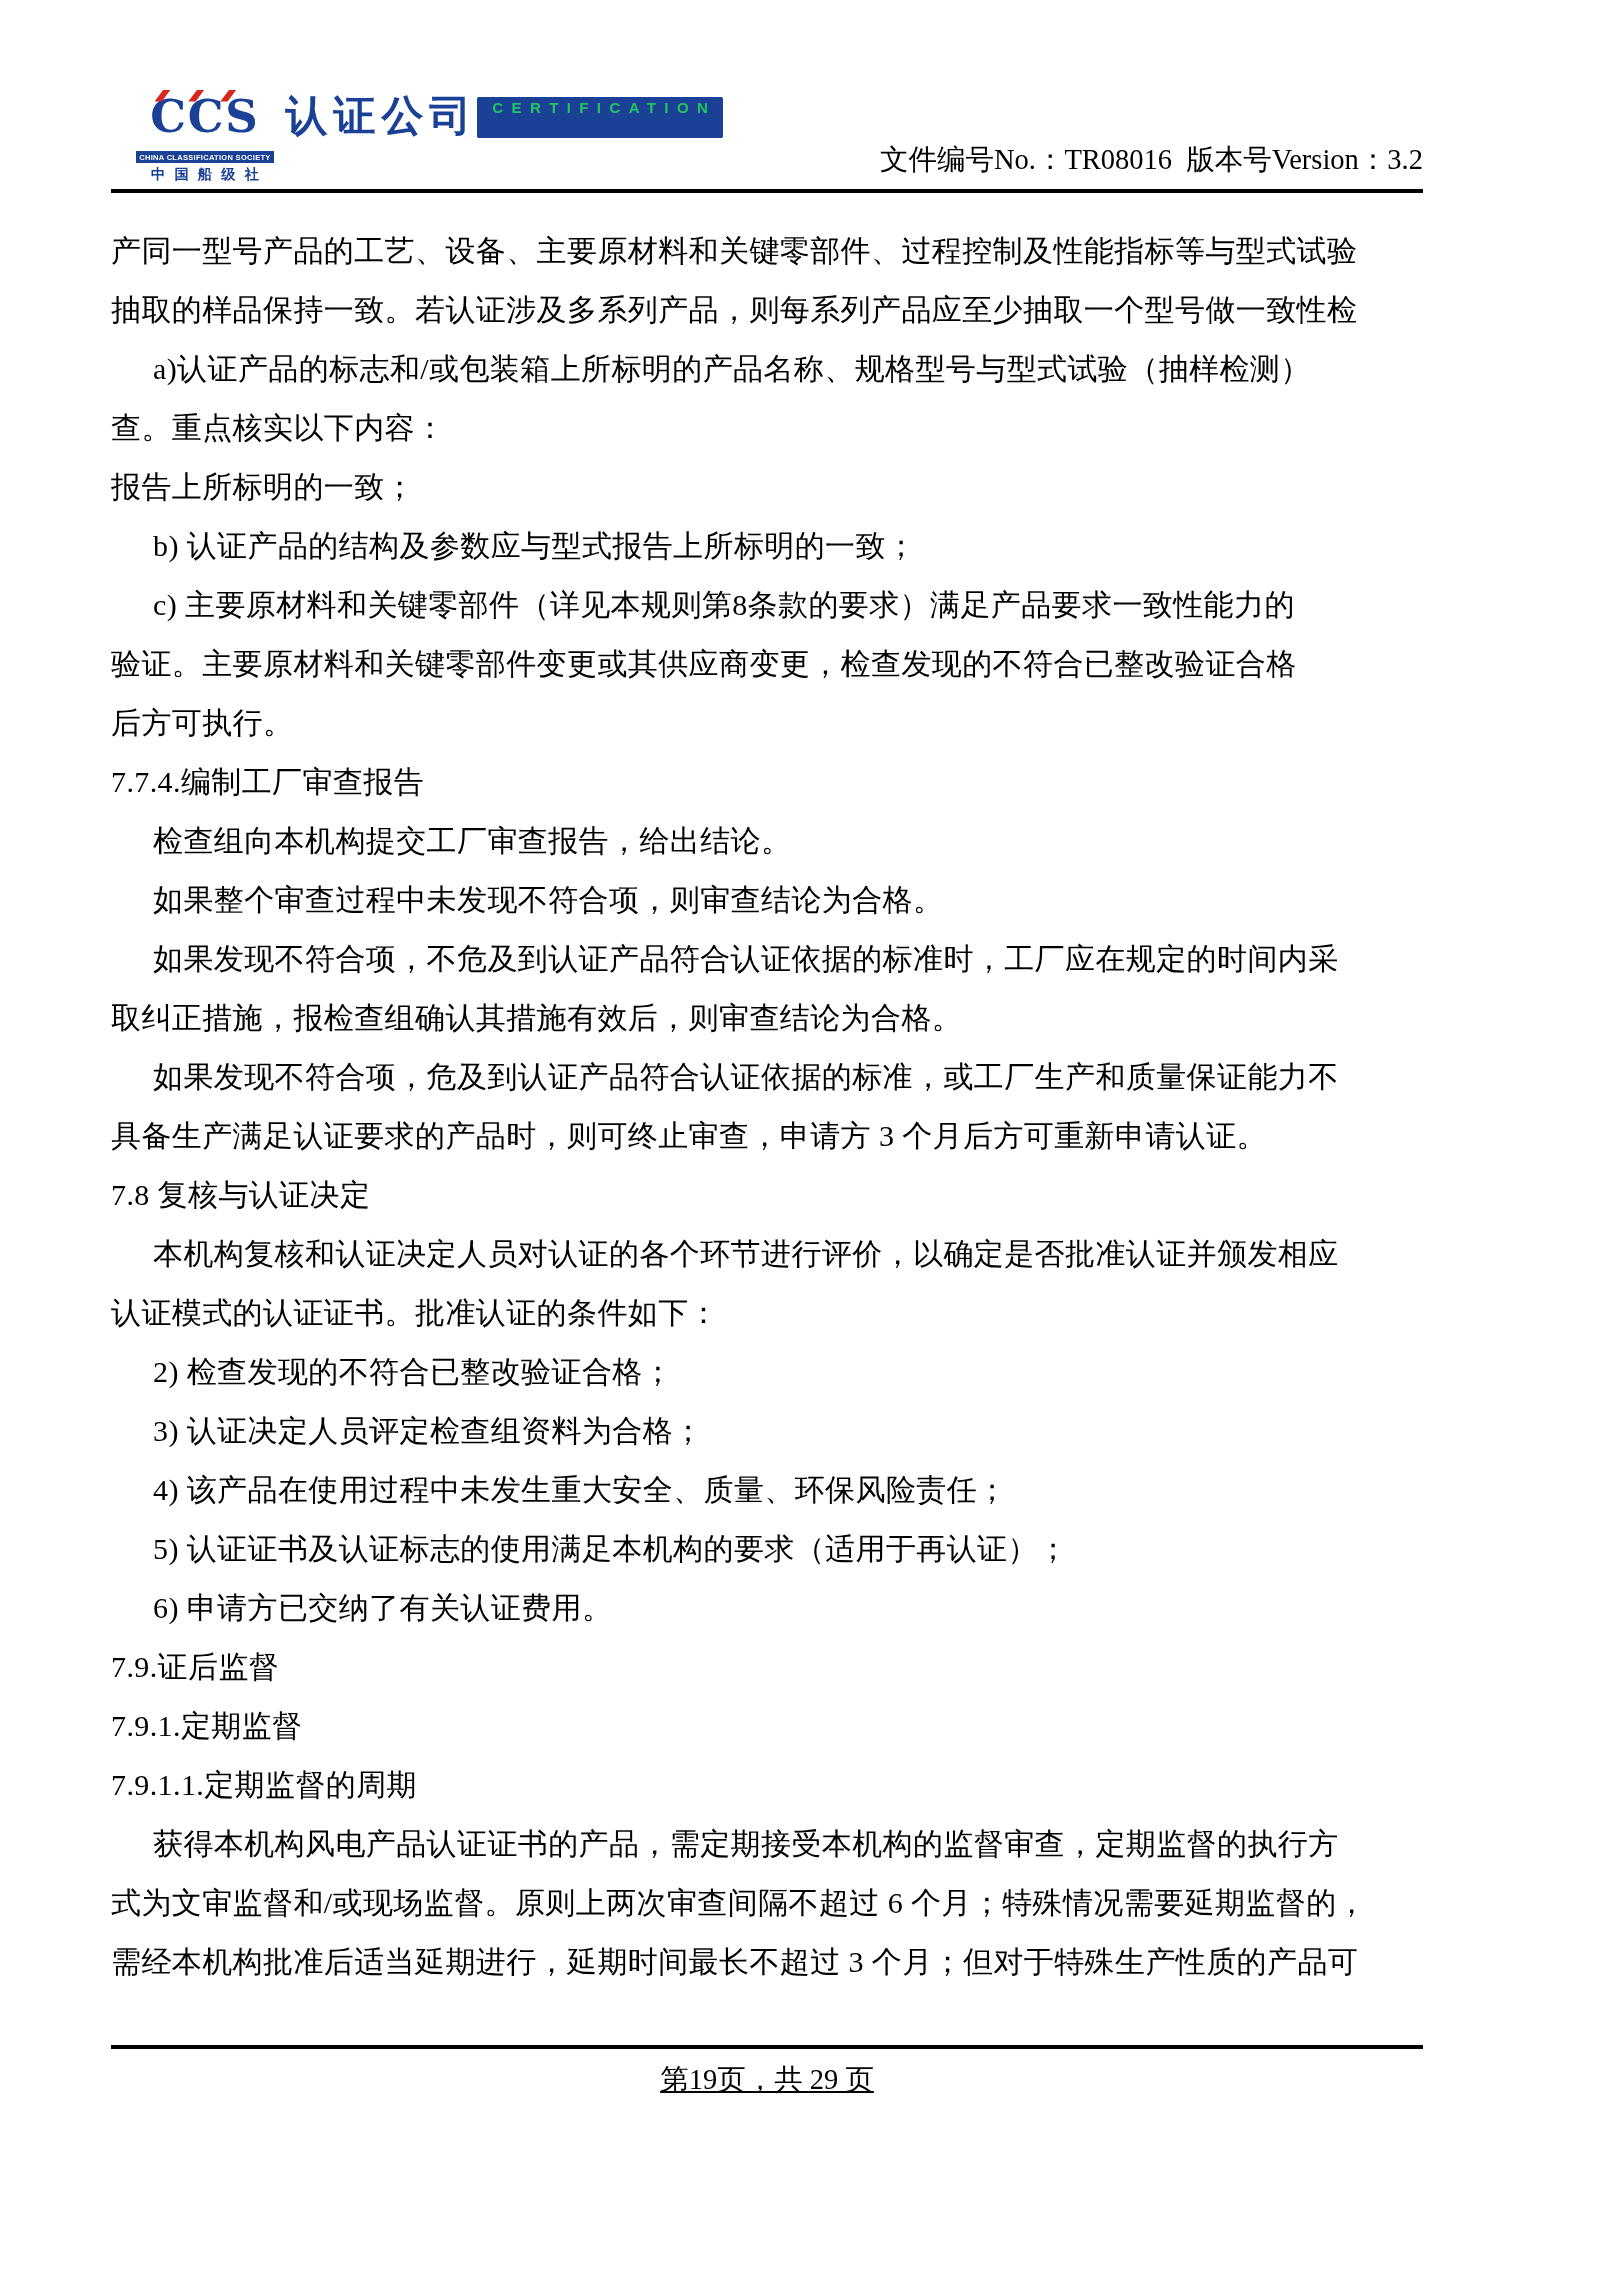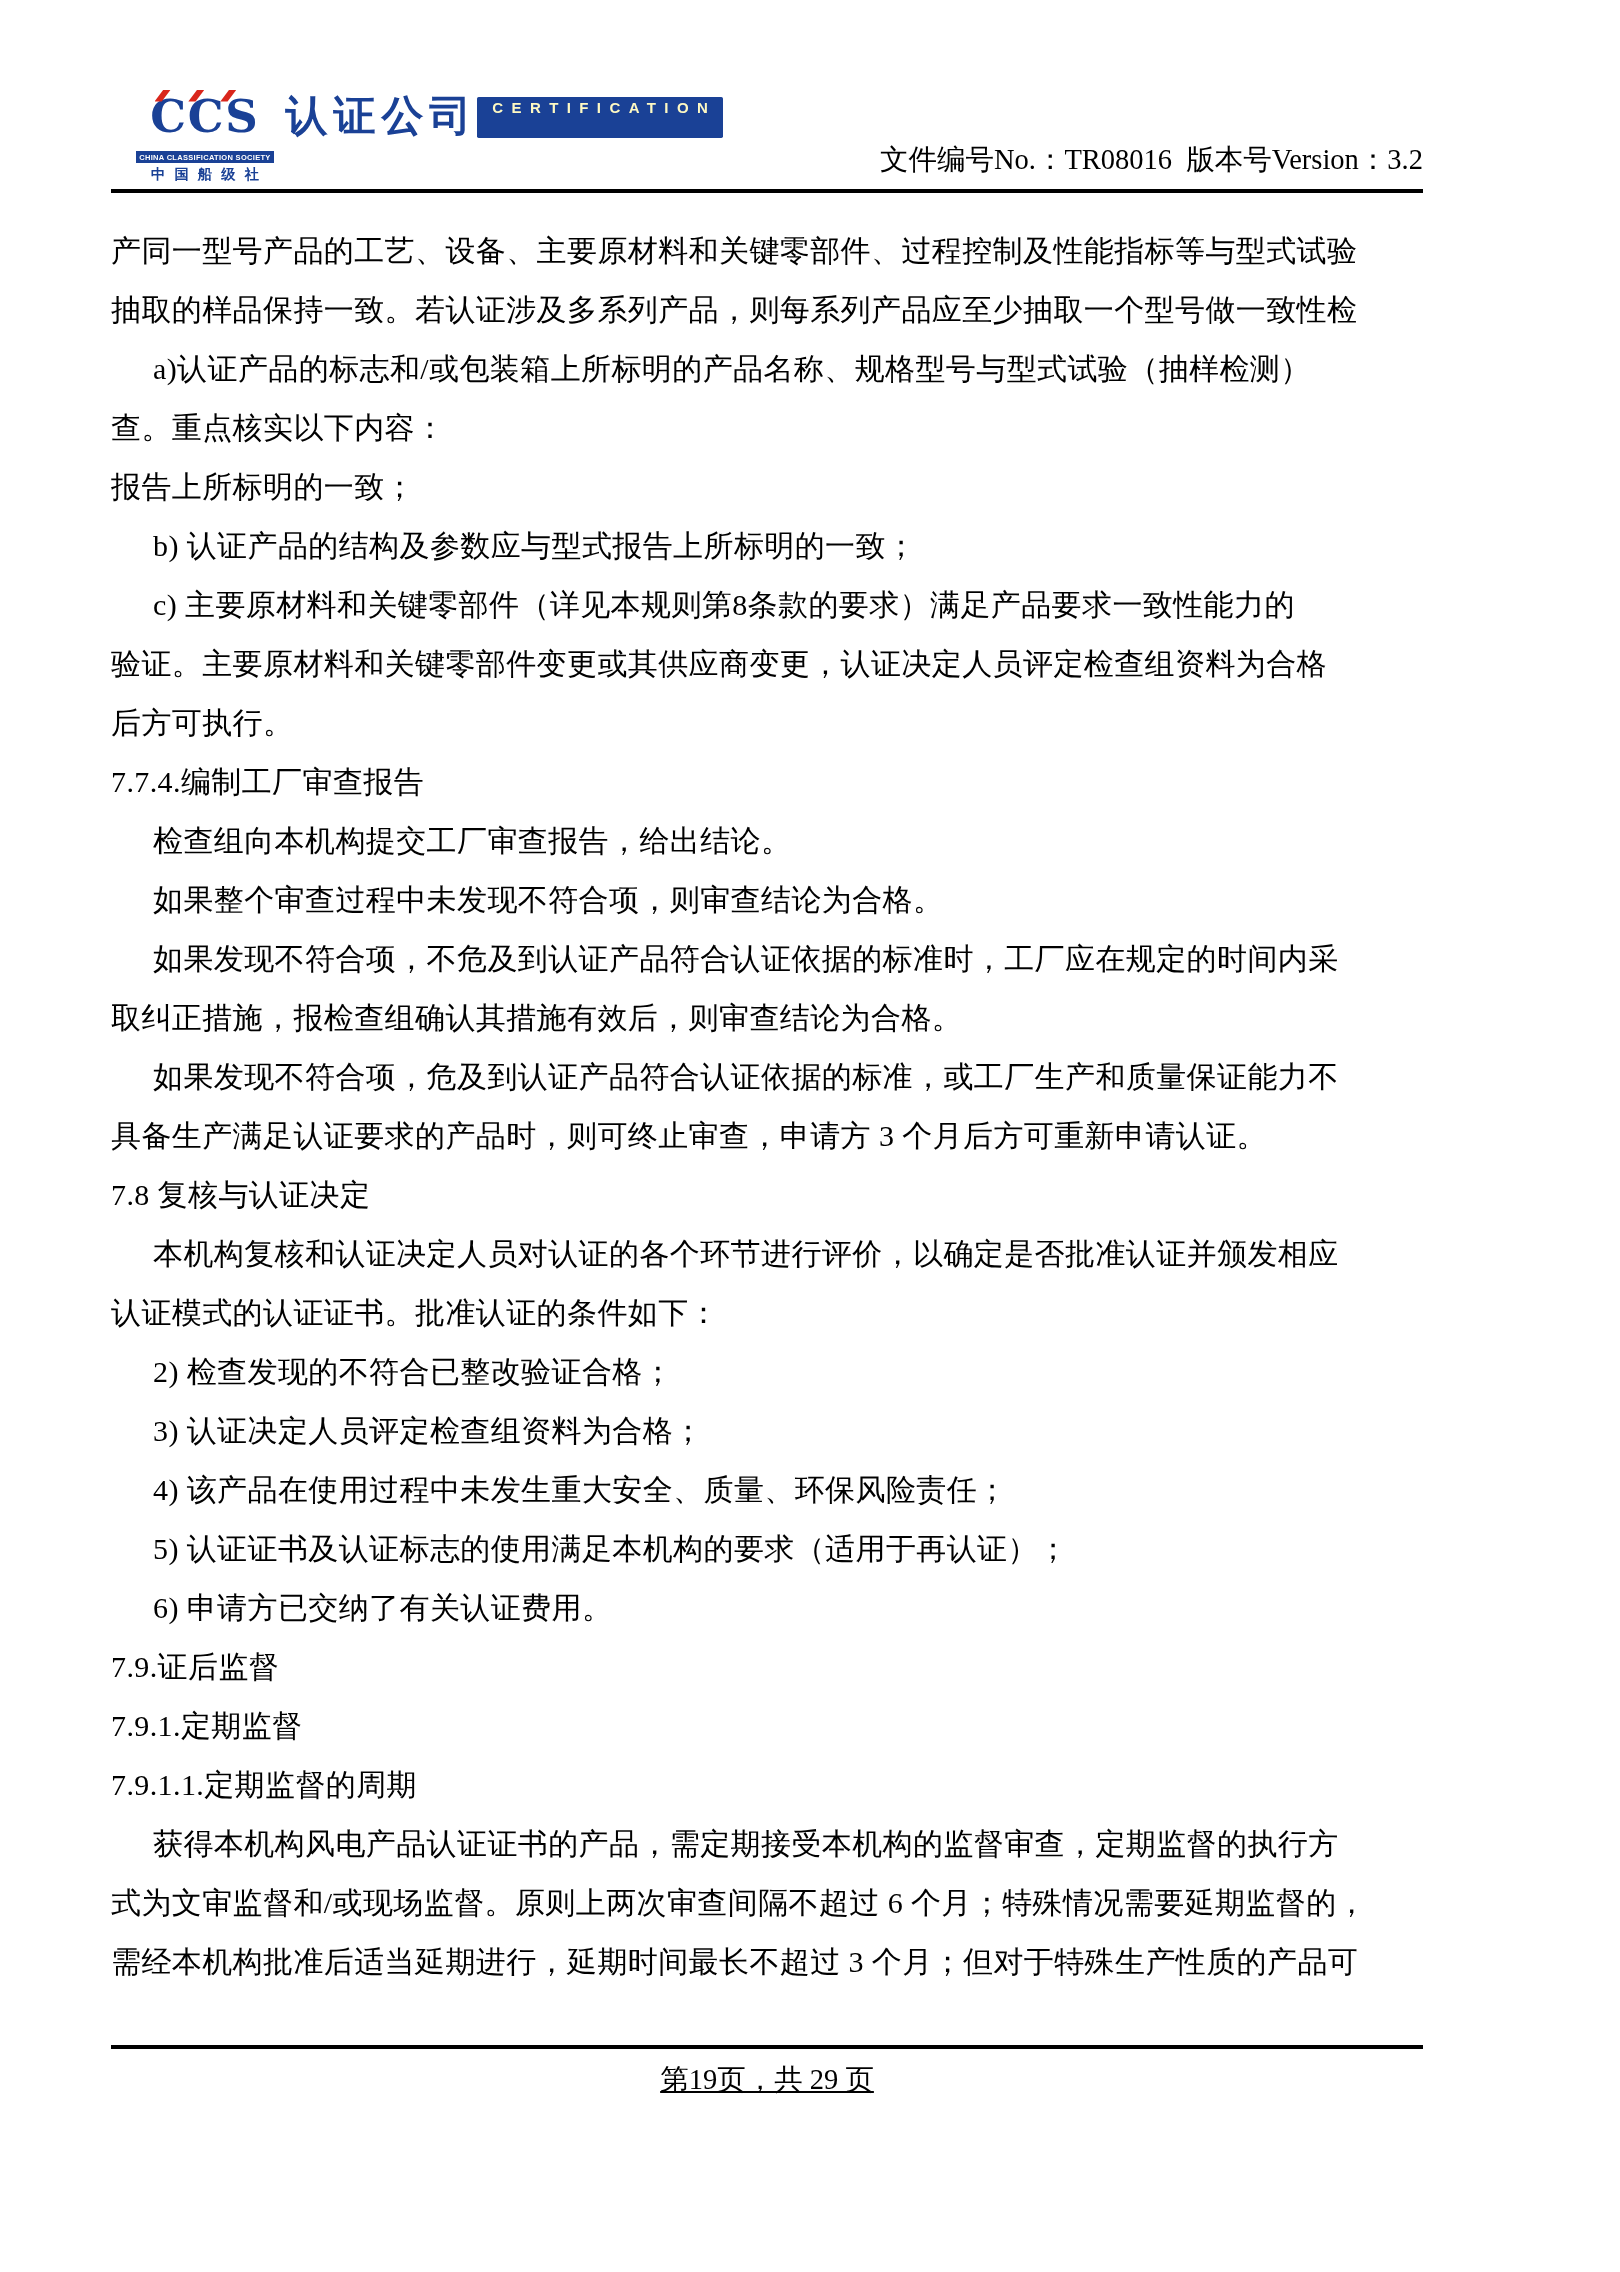--- a/index.html
+++ b/index.html
@@ -96,21 +96,21 @@
     font-family:"Liberation Sans","DejaVu Sans",sans-serif;
     font-weight:700;
     font-size:42px;
     letter-spacing:5.9px;
     line-height:1.05;
     white-space:nowrap;
   }
   .cert-badge{
     margin-top:3.3px;
     background:var(--logo-blue);
-    color:#fef9c3;
+    color:#22c55e;
     font-family:"Liberation Sans","DejaVu Sans",sans-serif;
     font-weight:700;
     font-size:15px;
     letter-spacing:8.4px;
     text-indent:8.4px;
     padding:1.7px 6.7px;
     border-radius:1.7px;
     text-align:left;
     white-space:nowrap;
   }
@@ -179,21 +179,21 @@
   <div class="header-rule"></div>
 
   <div class="content">
       <div class="line">产同一型号产品的工艺、设备、主要原材料和关键零部件、过程控制及性能指标等与型式试验</div>
       <div class="line">抽取的样品保持一致。若认证涉及多系列产品，则每系列产品应至少抽取一个型号做一致性检</div>
       <div class="line ind">a)认证产品的标志和/或包装箱上所标明的产品名称、规格型号与型式试验（抽样检测）</div>
       <div class="line">查。重点核实以下内容：</div>
       <div class="line">报告上所标明的一致；</div>
       <div class="line ind">b) 认证产品的结构及参数应与型式报告上所标明的一致；</div>
       <div class="line ind">c) 主要原材料和关键零部件（详见本规则第8条款的要求）满足产品要求一致性能力的</div>
-      <div class="line">验证。主要原材料和关键零部件变更或其供应商变更，认证决定人员评定检查组资料为合格</div>
+      <div class="line">验证。主要原材料和关键零部件变更或其供应商变更，检查发现的不符合已整改验证合格</div>
       <div class="line">后方可执行。</div>
       <div class="line">7.7.4.编制工厂审查报告</div>
       <div class="line ind">检查组向本机构提交工厂审查报告，给出结论。</div>
       <div class="line ind">如果整个审查过程中未发现不符合项，则审查结论为合格。</div>
       <div class="line ind">如果发现不符合项，不危及到认证产品符合认证依据的标准时，工厂应在规定的时间内采</div>
       <div class="line">取纠正措施，报检查组确认其措施有效后，则审查结论为合格。</div>
       <div class="line ind">如果发现不符合项，危及到认证产品符合认证依据的标准，或工厂生产和质量保证能力不</div>
       <div class="line">具备生产满足认证要求的产品时，则可终止审查，申请方 3 个月后方可重新申请认证。</div>
       <div class="line">7.8 复核与认证决定</div>
       <div class="line ind">本机构复核和认证决定人员对认证的各个环节进行评价，以确定是否批准认证并颁发相应</div>

